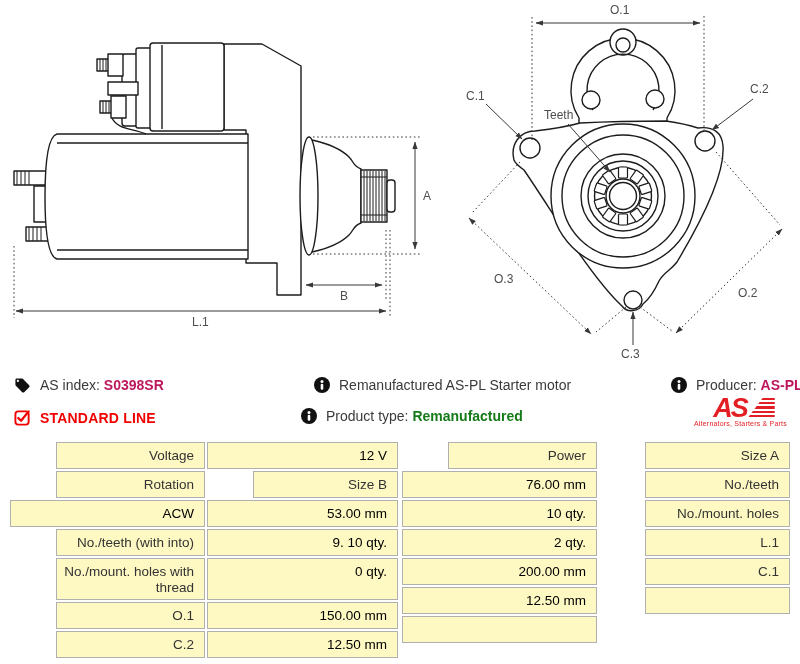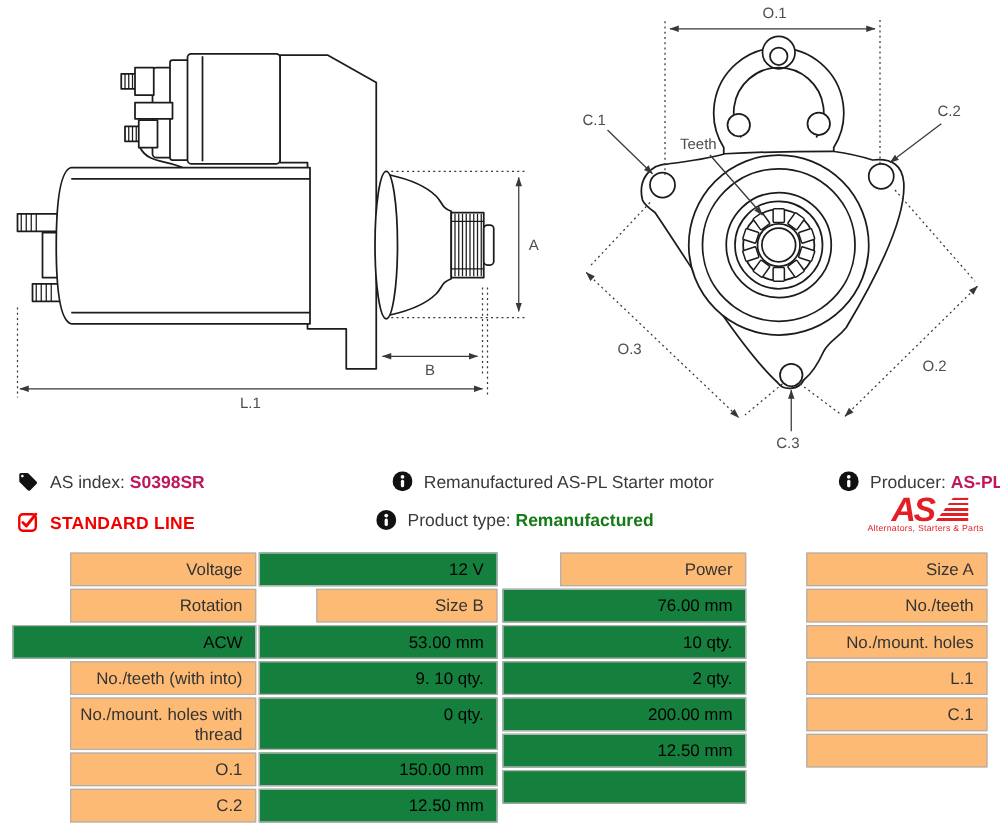--- a/index.html
+++ b/index.html
@@ -29,22 +29,22 @@
                   background:repeating-linear-gradient(#e31e24 0 2.1px, #fff 2.1px 4.2px);
                   clip-path:polygon(55% 0, 100% 0, 100% 100%, 0 100%); }
   .as-logo-tagline { font-size:7px; color:#e31e24; margin-top:1px; letter-spacing:.2px; }
 
   
   .spec-table { position:absolute; top:442px; left:10px; width:780px; display:flex; gap:4px; }
   .spec-half  { display:grid; grid-template-columns:195px 1fr; gap:2px; flex:1 1 50%; align-content:start; }
   .cell { border:1px solid #b0b0b0; box-sizing:border-box; min-height:27px;
           display:flex; justify-content:flex-end; align-items:flex-start;
           padding:5px 10px 3px 6px; font-size:13.5px; line-height:16px; text-align:right; }
-  .cell.lab { background:#fdba74; color:#333;margin-left:46px; }
-  .cell.val { background:#15803d; color:#000; }
+  .cell.lab { background:#fef9c3; color:#333;margin-left:46px; }
+  .cell.val { background:#fef9c3; color:#000; }
 </style>
 </head>
 <body>
 
 <div class="drawings">
 
   <svg class="drawing-left" width="440" height="360" viewBox="0 0 440 360">
     <defs>
       <marker id="aE" viewBox="0 0 8 6" refX="7" refY="3" markerWidth="8" markerHeight="6" orient="auto">
         <path d="M0,0.4 L7.5,3 L0,5.6 Z" fill="#383838"></path>

